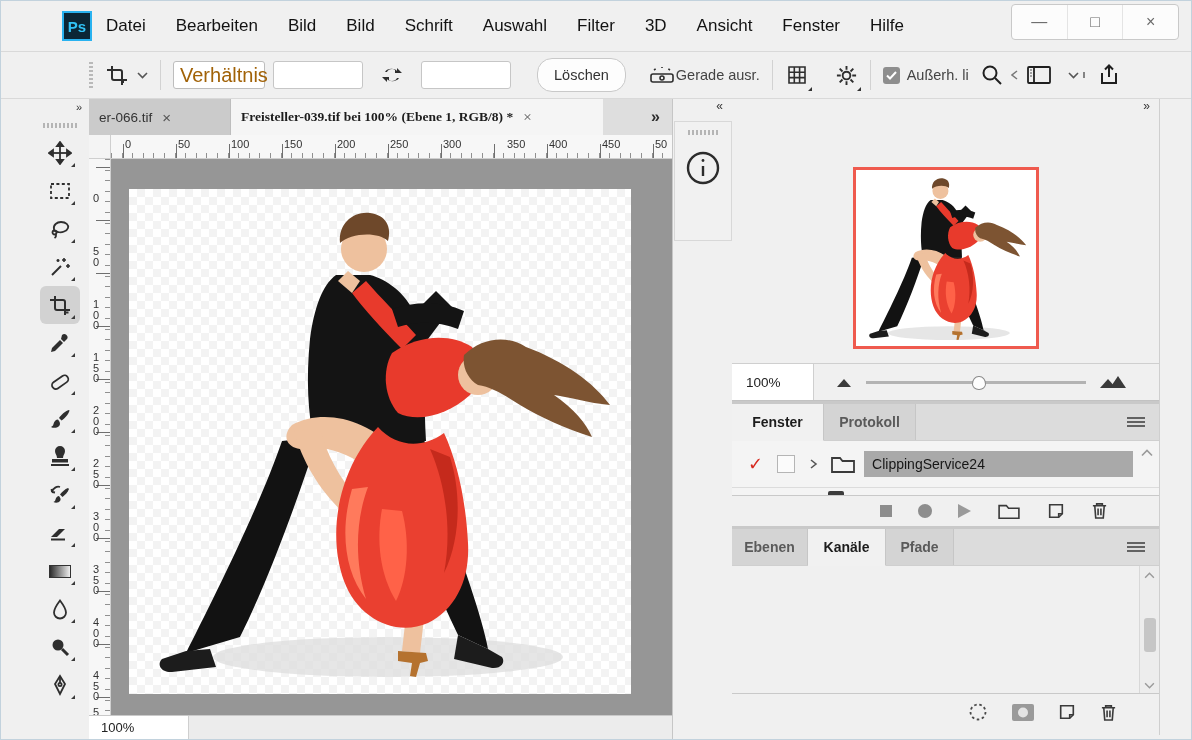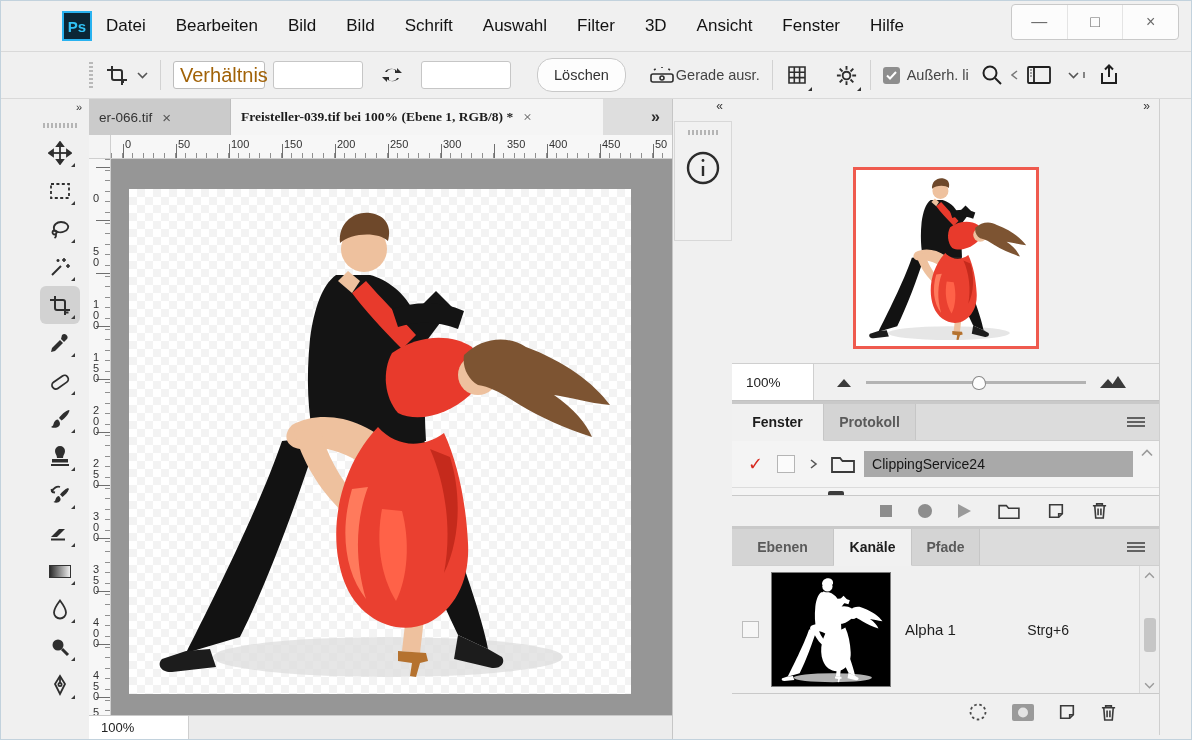--- a/index.html
+++ b/index.html
@@ -529,41 +529,31 @@
         <svg width="17" height="19" viewBox="0 0 18 20" fill="none" stroke="#3a3a3a" stroke-width="1.7">
             <path d="M2,5 h14 M6,5 V3 h6 v2 M4,5 l1,13 h8 l1,-13"></path>
             <line x1="7.5" y1="8" x2="7.5" y2="15"></line>
             <line x1="10.5" y1="8" x2="10.5" y2="15"></line>
           </svg>
       </div>
 
       <div class="groupline" style="top:427px"></div>
 
       <div class="ptabs" style="top:429px; height:38px">
-        <div class="ptab" style="width:102px">Ebenen</div>
+        <div class="ptab" style="width:76px">Ebenen</div>
         <div class="ptab active" style="width:78px">Kanäle</div>
         <div class="ptab" style="width:68px">Pfade</div>
         <div class="hamburger">
           <svg width="18" height="12" viewBox="0 0 18 12" stroke="#444" stroke-width="1.6">
               <line x1="0" y1="2" x2="18" y2="2"></line>
               <line x1="0" y1="6" x2="18" y2="6"></line>
               <line x1="0" y1="10" x2="18" y2="10"></line>
             </svg>
         </div>
       </div>
-      <div class="ch-row" style="top:467px">
-        <span class="ch-vis"></span>
-        <div class="ch-thumb">
-          <svg class="sil" viewBox="0 0 500 505" preserveAspectRatio="xMidYMid meet">
-              <use href="#dancers"></use>
-            </svg>
-        </div>
-        <span class="ch-name">Alpha 1</span>
-        <span class="ch-short">Strg+6</span>
-      </div>
       <div class="vscroll" style="top:467px; height:127px">
         <svg width="11" height="7" viewBox="0 0 12 8" fill="none" stroke="#9a9a9a" stroke-width="1.6">
             <polyline points="1,6.5 6,1.5 11,6.5"></polyline>
           </svg>
         <div class="thumb"></div>
         <svg class="down" width="11" height="7" viewBox="0 0 12 8" fill="none" stroke="#9a9a9a" stroke-width="1.6">
             <polyline points="1,1.5 6,6.5 11,1.5"></polyline>
           </svg>
       </div>
       <div class="btnbar" style="top:594px; height:37px; padding-left:236px; gap:24px">

